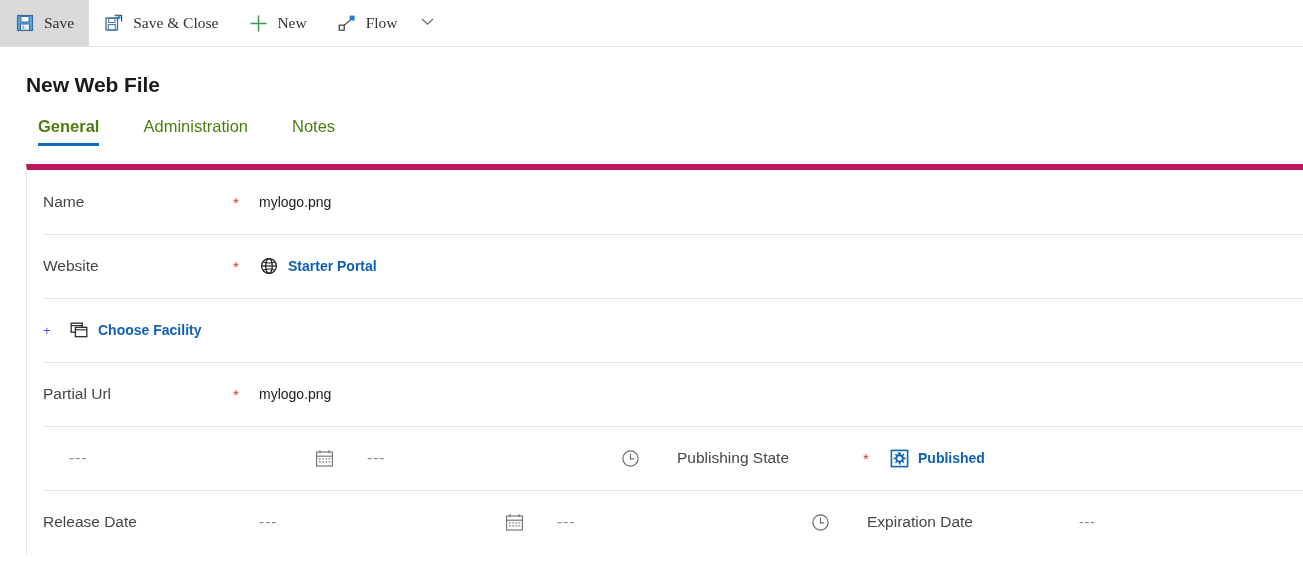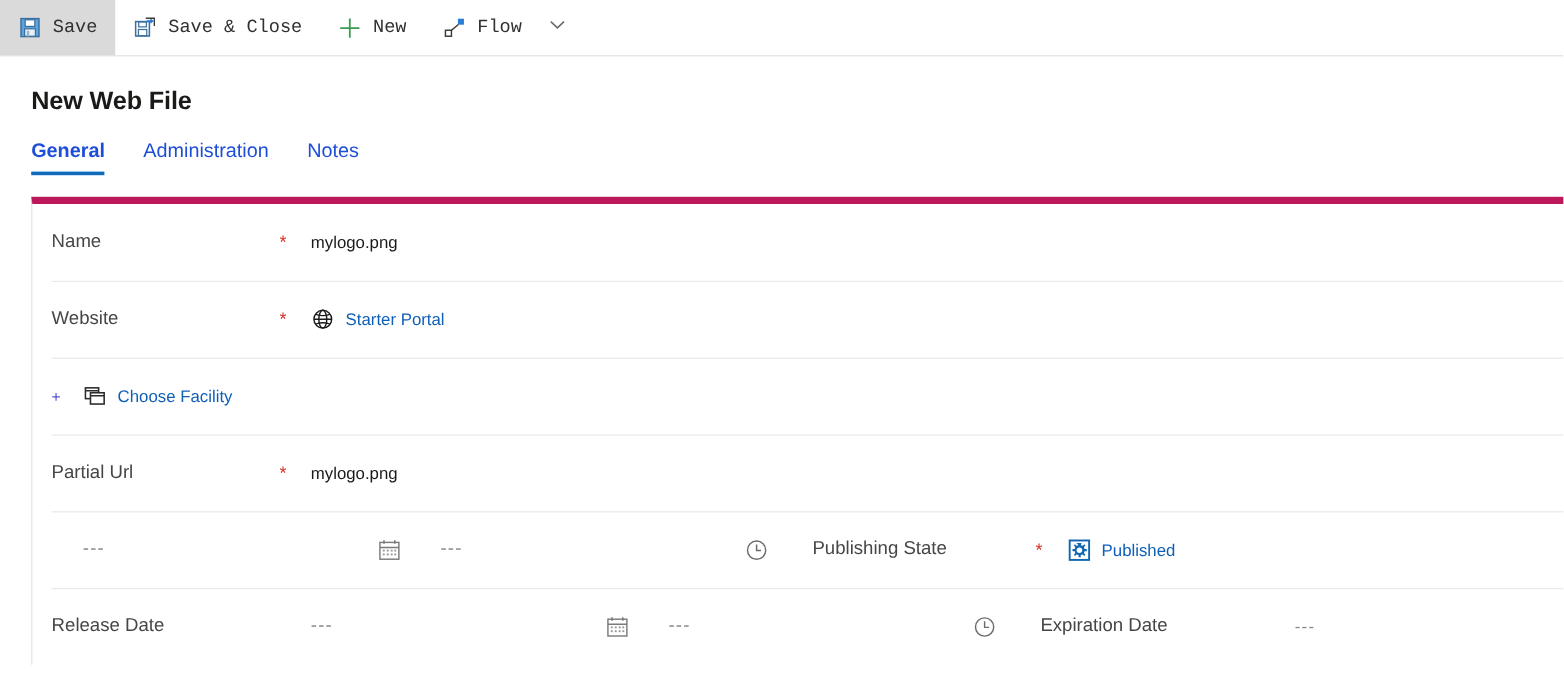--- a/index.html
+++ b/index.html
@@ -26,21 +26,21 @@
   }
   .cmd-btn {
     display: flex;
     align-items: center;
     gap: 9px;
     padding: 0 15px;
     height: 46px;
     background: transparent;
     border: none;
     cursor: pointer;
-    font-family: Liberation Mono, monospace;
+    font-family: Liberation Serif, serif;
     font-size: 15.5px;
     color: #323130;
     white-space: nowrap;
   }
   .cmd-btn.active { background: #dadada; }
   .cmd-icon {
     display: inline-flex;
     align-items: center;
     justify-content: center;
     width: 20px;
@@ -69,23 +69,24 @@
   .tabs {
     display: flex;
     align-items: flex-end;
     padding: 20px 0 0 26px;
     gap: 0;
   }
   .tab {
     position: relative;
     padding: 0 16px 10px 16px;
     font-size: 16.5px;
-    color: #1d4ed8;
+    color: #4d7c0f;
     cursor: pointer;
     white-space: nowrap;
+    margin-left: 12px;
   }
   .tab:first-child { padding-left: 0; }
   .tab.selected { font-weight: bold; }
   .tab.selected::after {
     content: "";
     position: absolute;
     left: 0;
     right: 16px;
     bottom: 0;
     height: 3px;
@@ -136,21 +137,21 @@
   .field-value {
     font-size: 14px;
     color: #1b1a19;
     display: flex;
     align-items: center;
     gap: 9px;
     white-space: nowrap;
   }
   .field-value.link {
     color: #0f5fb8;
-    font-weight: normal;
+    font-weight: bold;
     cursor: pointer;
   }
   .field-value.empty {
     color: #8a8886;
     letter-spacing: 1px;
   }
   .lookup-icon {
     display: inline-flex;
     align-items: center;
     justify-content: center;

